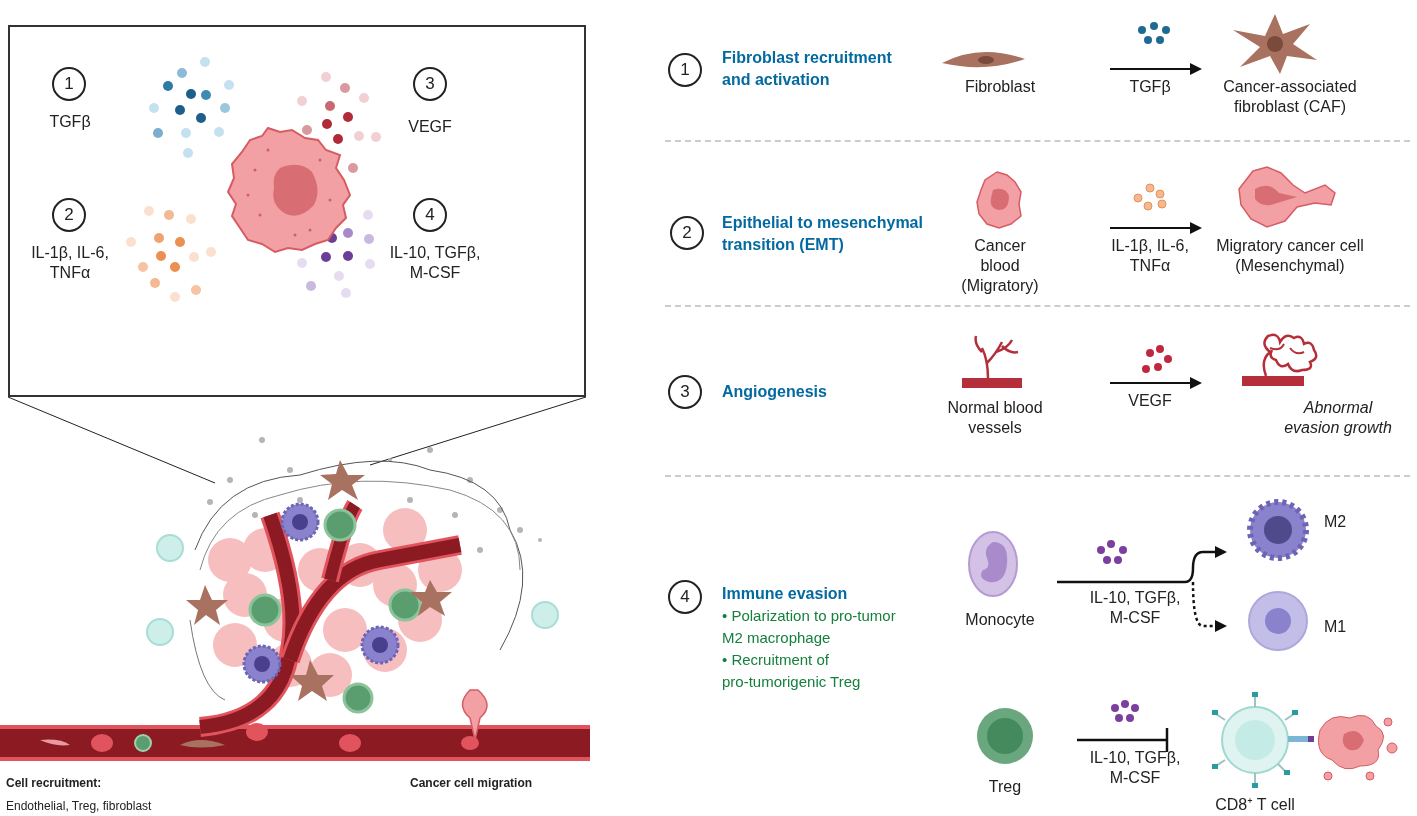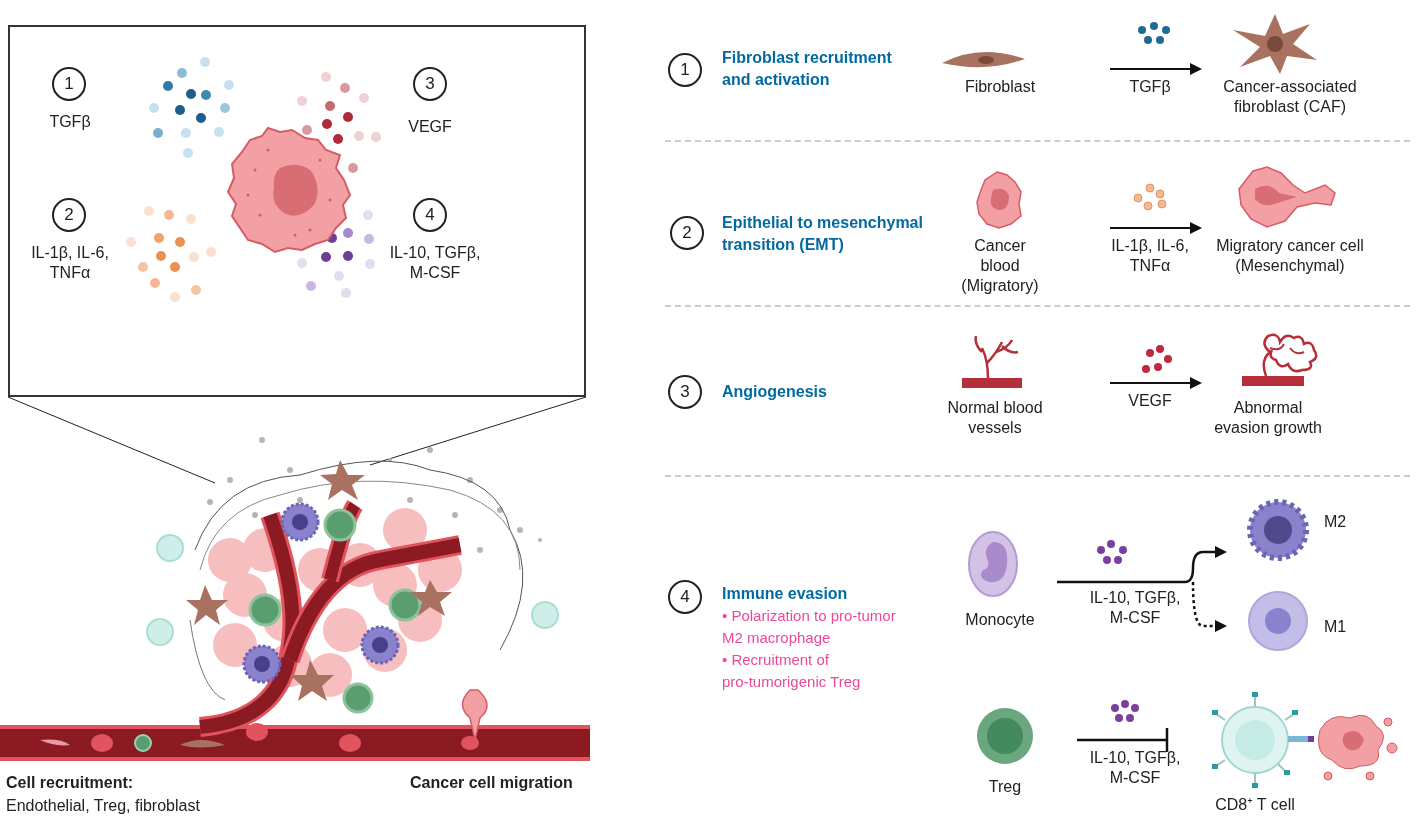--- a/index.html
+++ b/index.html
@@ -1,23 +1,23 @@
 <!DOCTYPE html>
 <html><head>
 <meta charset="utf-8">
 <style>
   html,body{margin:0;padding:0;background:#fff;}
   body{width:1417px;height:816px;position:relative;overflow:hidden;font-family:"Liberation Sans",sans-serif;color:#222;}
   .zoom-box{position:absolute;left:8px;top:25px;width:578px;height:372px;border:2px solid #333;box-sizing:border-box;background:#fff;}
   .num{position:absolute;width:34px;height:34px;border:2px solid #222;border-radius:50%;box-sizing:border-box;display:flex;align-items:center;justify-content:center;font-size:17px;color:#222;background:#fff;}
   .lbl{position:absolute;font-size:16px;text-align:center;line-height:20px;color:#222;}
   .title{position:absolute;font-size:16px;font-weight:bold;line-height:22px;color:#0369a1;}
-  .desc{position:absolute;font-size:15px;line-height:22px;color:#ec4899;}
+  .desc{position:absolute;font-size:15px;line-height:22px;color:#15803d;}
   .divider{position:absolute;left:665px;width:745px;border-top:2px dashed #c9ccd2;}
-  .bottom-label{position:absolute;font-size:16px;line-height:22px;}
+  .bottom-label{position:absolute;font-size:12px;line-height:22px;}
   svg{position:absolute;overflow:visible;}
 </style>
 </head>
 <body>
 
 <div class="zoom-box"></div>
 
 <div class="num" style="left:52px;top:67px;">1</div>
 <div class="lbl" style="left:40px;top:112px;width:60px;">TGFβ</div>
 
@@ -298,21 +298,21 @@
   <circle cx="48" cy="22" r="4" fill="#c0283f"></circle>
   <line x1="0" y1="38" x2="80" y2="38" stroke="#111" stroke-width="2"></line>
   <polygon points="80,32 92,38 80,44" fill="#111"></polygon>
 </svg>
 <div class="lbl" style="left:1120px;top:391px;width:60px;">VEGF</div>
 <svg style="left:1240px;top:330px;" width="100" height="60">
   <rect x="2" y="46" width="62" height="10" fill="#b52f3a"></rect>
   <path d="M26 46 Q20 30 30 22 Q20 14 28 6 Q38 2 40 12 Q46 2 54 8 Q62 4 64 14 Q72 10 74 20 Q80 28 70 32 Q74 40 62 40 Q52 44 48 34 Q40 40 36 30 Q28 28 32 20" stroke="#b52f3a" stroke-width="2.5" fill="none"></path>
   <path d="M30 18 Q40 22 44 14 M50 18 Q56 26 64 22" stroke="#b52f3a" stroke-width="2" fill="none"></path>
 </svg>
-<div class="lbl" style="left:1208px;top:398px;width:120px;">
+<div class="lbl" style="left:1278px;top:398px;width:120px;font-style:italic;">
   <div>Abnormal</div>
   <div>evasion growth</div>
 </div>
 
 <div class="divider" style="top:475px;"></div>
 
 <div class="num" style="left:668px;top:580px;">4</div>
 <div class="title" style="left:722px;top:583px;">Immune evasion</div>
 <div class="desc" style="left:722px;top:605px;">
   <div>• Polarization to pro-tumor</div>

